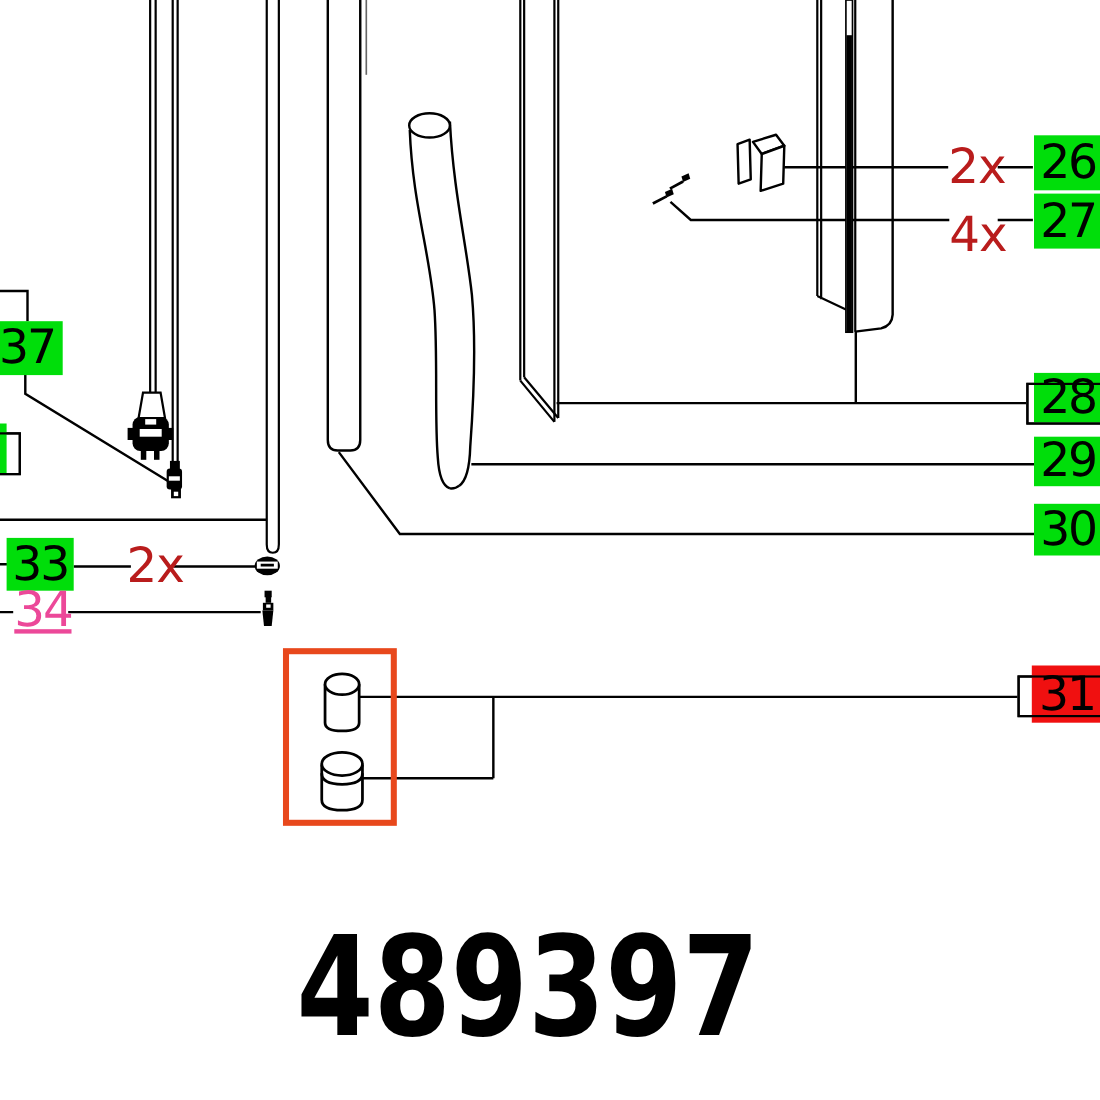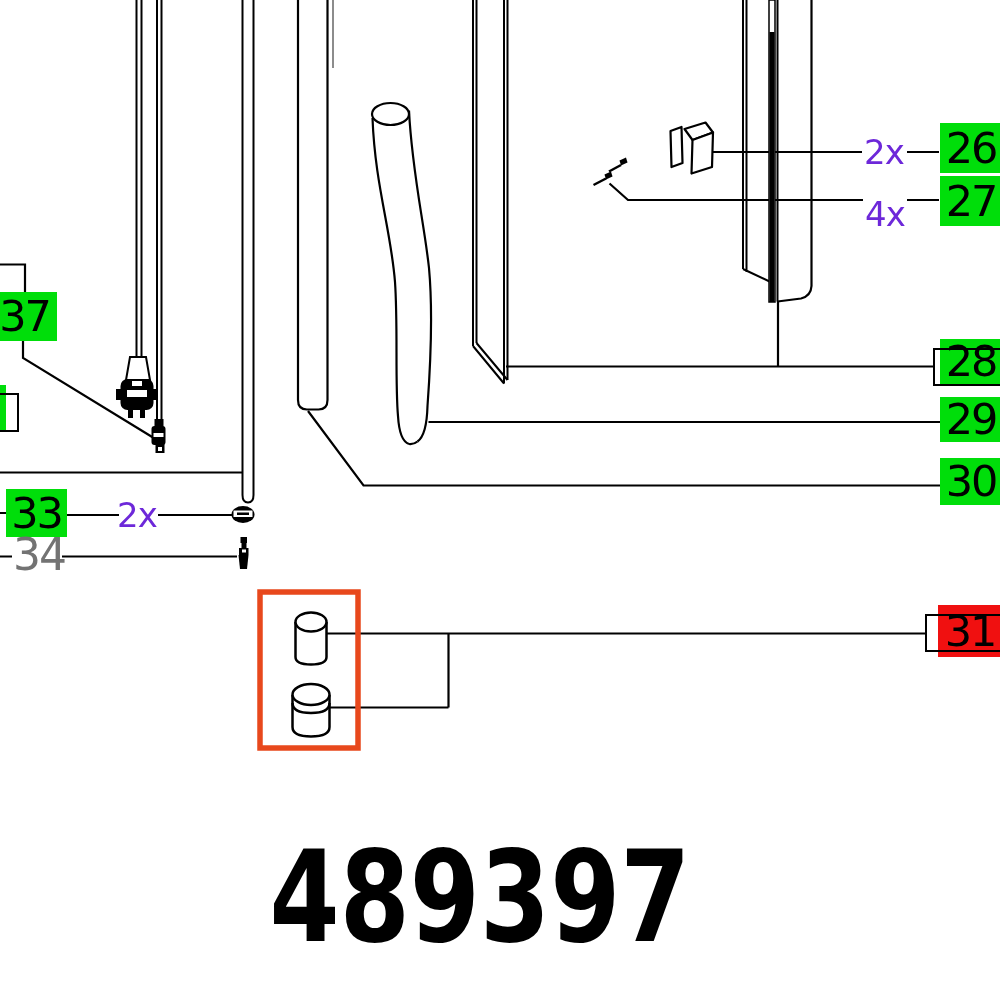--- a/index.html
+++ b/index.html
@@ -5,22 +5,22 @@
   html,body{margin:0;padding:0;background:#fff;}
   #page{position:relative;width:1000px;height:1000px;background:#fff;overflow:hidden;
         font-family:"DejaVu Sans","Liberation Sans",sans-serif;}
   #art{position:absolute;left:0;top:0;z-index:1;}
   .callout{position:absolute;z-index:3;box-sizing:border-box;text-align:center;
            color:#000;font-size:43px;letter-spacing:-2px;font-weight:normal;}
   .callout.green{background:#00de0a;}
   .callout.red{background:#f01010;}
   .backing{position:absolute;z-index:2;box-sizing:border-box;background:#fff;border:2.5px solid #000;}
   .restroke{position:absolute;z-index:4;box-sizing:border-box;background:transparent;border:2.5px solid #000;}
-  .qty{position:absolute;z-index:3;color:#6d28d9;font-size:34px;letter-spacing:-1px;text-align:center;}
-  .plain-label{position:absolute;z-index:3;color:#737373;font-size:44px;letter-spacing:-2px;}
+  .qty{position:absolute;z-index:3;color:#b91c1c;font-size:44px;letter-spacing:-1px;text-align:center;}
+  .plain-label{position:absolute;z-index:3;color:#ec4899;font-size:44px;letter-spacing:-2px;text-decoration:underline;}
   #part-number{position:absolute;left:180px;top:824px;width:600px;z-index:3;
                text-align:center;font-size:126px;font-weight:bold;letter-spacing:0px;
                transform:scaleX(0.8);color:#000;}
 </style>
 </head>
 <body>
 
 <div id="page">
 
   <svg id="art" width="1000" height="1000" viewBox="0 0 1000 1000">

